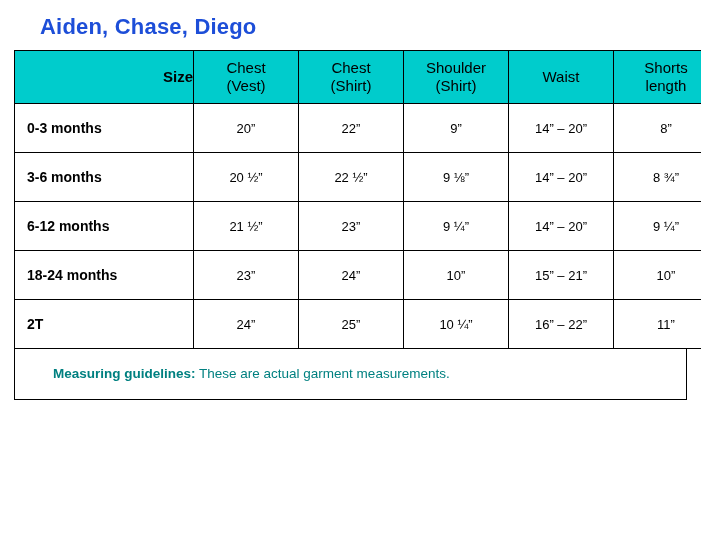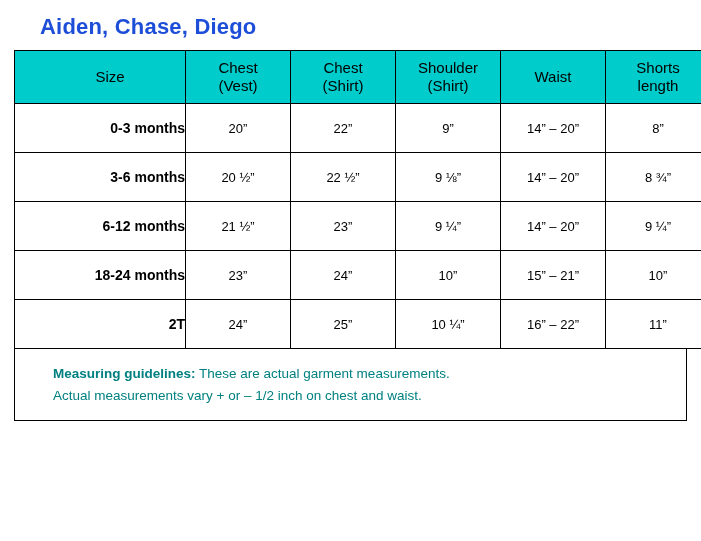--- a/index.html
+++ b/index.html
@@ -44,30 +44,31 @@
   thead th {
     background: #00CCCC;
     height: 52px;
     font-size: 15px;
     font-weight: normal;
     text-align: center;
     line-height: 1.18;
     padding: 2px 4px;
   }
   thead th.col-size {
-    text-align: center;
-    padding-left: 20px;
+    text-align: right;
+    padding-left: 28px;
+    font-weight: bold;
   }
   tbody td {
     height: 48px;
     font-size: 13px;
     text-align: center;
   }
   tbody td.rowhead {
-    text-align: right;
+    text-align: left;
     padding-left: 12px;
     font-weight: bold;
     font-size: 14px;
   }
   .col-size   { width: 150px; }
   .col-std    { width: 104px; }
   .col-waist  { width: 104px; }
   .col-shorts { width: 104px; }
 
   .notes {
@@ -164,17 +165,16 @@
           <td>16” – 22”</td>
           <td>11”</td>
         </tr>
       </tbody>
     </table>
 
     <div class="notes">
       <div class="note-line">
         <span class="note-strong">Measuring guidelines:</span><span> These are actual garment measurements.</span>
       </div>
-      <div class="note-line">Actual measurements vary + or – 1/2 inch on chest and waist.</div>
     </div>
   </div>
 
 </div>
 
 </body></html>

